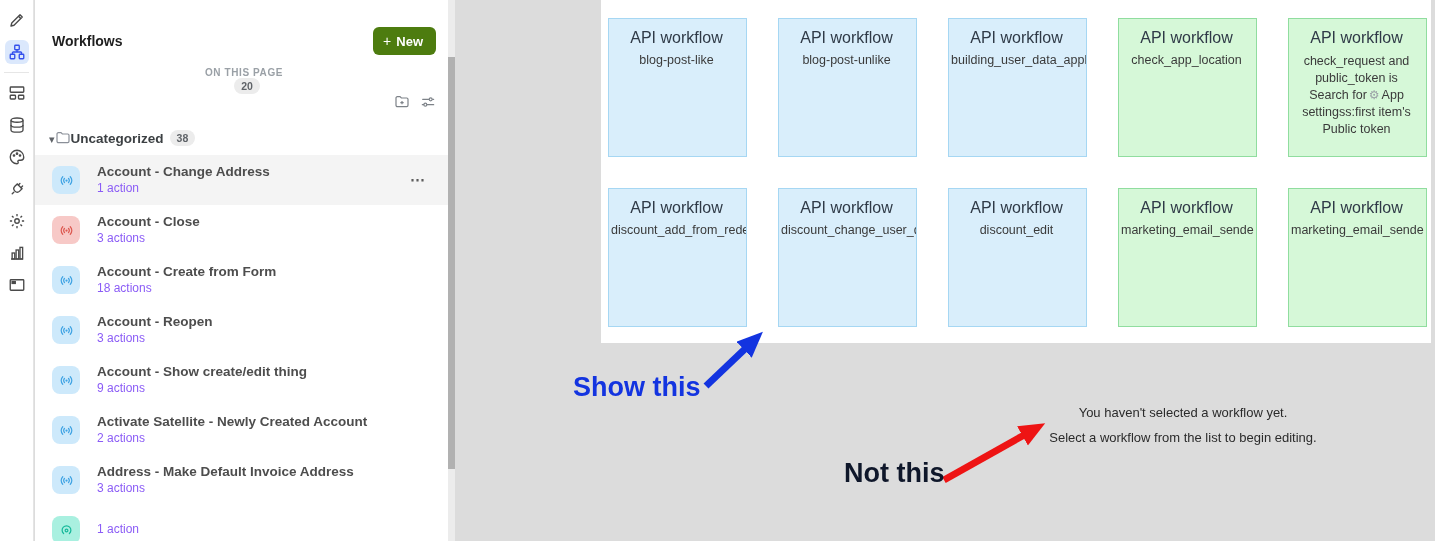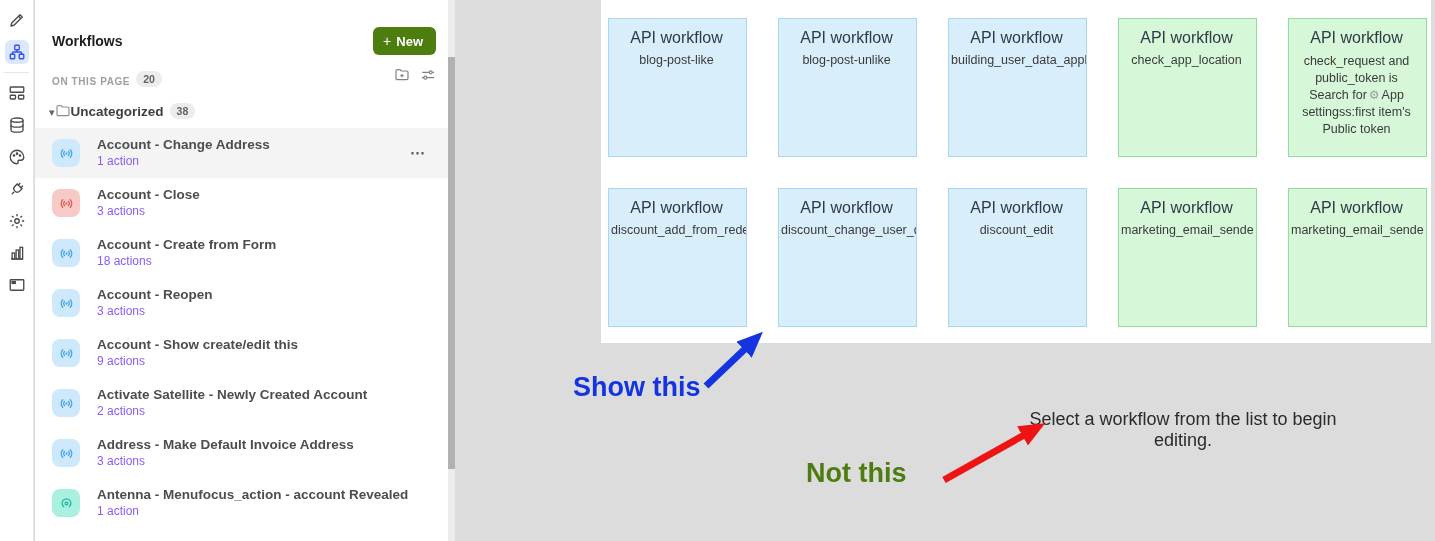--- a/index.html
+++ b/index.html
@@ -12,21 +12,21 @@
   .rail-item svg { width:18px; height:18px; }
   .rail-item.active { background:#dbe8fc; color:#3450ec; }
   .rail-divider { height:1px; background:#e6e6e6; margin:6px 4px; }
 
   
   .panel { position:absolute; left:35px; top:0; width:413px; height:541px; background:#fff; z-index:2; }
   .panel-header { display:flex; align-items:center; justify-content:space-between; padding:7px 12px 4px 17px;margin-top:20px; }
   .panel-title { font-size:14px; font-weight:700; color:#1f1f1f; }
   .new-btn { background:#4d7c0f; color:#fff; border:none; border-radius:6px; font-size:13px; font-weight:700; padding:6px 13px 6px 10px; cursor:pointer; display:flex; align-items:center; gap:5px; font-family:"Liberation Sans",sans-serif; }
   .new-btn .plus::before { content:"+"; font-size:14px; font-weight:400; }
-  .subheader { display:flex; align-items:flex-end; padding:8px 12px 6px 17px; }
+  .subheader { display:flex; align-items:center; padding:8px 12px 6px 17px;flex-direction:column; }
   .onpage-label { font-size:10px; font-weight:700; letter-spacing:.6px; color:#9aa0a6; }
   .badge { background:#ececec; color:#5f6368; font-size:10.5px; font-weight:700; border-radius:999px; padding:2px 7px; margin-left:6px; }
   .subheader-icons { margin-left:auto; display:flex; gap:10px; color:#7d8288; }
   .subheader-icons svg { width:16px; height:16px; }
   .folder-row { display:flex; align-items:center; padding:9px 12px 8px 14px; }
   .caret::before { content:"▾"; color:#5f6368; font-size:11px; }
   .folder-row svg { width:16px; height:16px; color:#8a8f98; }
   .folder-name { font-size:13.5px; font-weight:700; color:#3c4043; }
 
   .wf-row { display:flex; align-items:center; height:50px; padding:0 22px 0 17px; position:relative; cursor:pointer; }
@@ -55,26 +55,26 @@
   .card-sub { font-size:12.5px; color:#3a3a3a; white-space:nowrap; }
   .card-sub.wrap { white-space:normal; line-height:1.35; padding:0 4px; }
   .gear-inline::before { content:"⚙"; color:#9aa0a6; font-size:12px; padding:0 2px; }
 
   .r1 { top:18px; } .r2 { top:188px; }
   .c1 { left:7px; } .c2 { left:177px; } .c3 { left:347px; } .c4 { left:517px; } .c5 { left:687px; }
 
   
   .empty-state { position:absolute; left:1013px; top:405px; width:340px; text-align:center; z-index:1; }
   .empty-line1 { font-size:13px; color:#2b2b2b; }
-  .empty-line2 { font-size:18px; color:#2b2b2b; margin-top:4px; }
+  .empty-line2 { font-size:13px; color:#2b2b2b; margin-top:10px; }
 
   
   .ann { position:absolute; font-size:27px; font-weight:600; z-index:6; }
   .ann-show { left:573px; top:372px; color:#1334e0; }
-  .ann-not  { left:806px; top:458px; color:#4d7c0f; }
+  .ann-not  { left:844px; top:458px; color:#0f172a; }
   .arrows { position:absolute; left:0; top:0; width:1435px; height:541px; pointer-events:none; z-index:5; }
 </style>
 </head>
 <body>
 
 <div class="rail">
   <div class="rail-item">
     <svg viewBox="0 0 24 24" fill="none" stroke="currentColor" stroke-width="1.8" stroke-linejoin="round">
         <path d="M4 20l1-4L16 5l3 3L8 19l-4 1z"></path>
         <path d="M14 7l3 3"></path>
@@ -236,21 +236,21 @@
   </div>
 
   <div class="wf-row">
     <span class="wf-icon tint-blue">
         <svg viewBox="0 0 24 24">
           <circle cx="12" cy="12" r="1.8" fill="currentColor"></circle>
           <path d="M8.8 15.2a4.5 4.5 0 0 1 0-6.4M15.2 8.8a4.5 4.5 0 0 1 0 6.4M6 18a8.5 8.5 0 0 1 0-12M18 6a8.5 8.5 0 0 1 0 12" fill="none" stroke="currentColor" stroke-width="2" stroke-linecap="round"></path>
         </svg>
       </span>
     <span class="wf-text">
-        <div class="wf-name">Account - Show create/edit this</div>
+        <div class="wf-name">Account - Show create/edit thing</div>
         <div class="wf-meta">9 actions</div>
       </span>
   </div>
 
   <div class="wf-row">
     <span class="wf-icon tint-blue">
         <svg viewBox="0 0 24 24">
           <circle cx="12" cy="12" r="1.8" fill="currentColor"></circle>
           <path d="M8.8 15.2a4.5 4.5 0 0 1 0-6.4M15.2 8.8a4.5 4.5 0 0 1 0 6.4M6 18a8.5 8.5 0 0 1 0-12M18 6a8.5 8.5 0 0 1 0 12" fill="none" stroke="currentColor" stroke-width="2" stroke-linecap="round"></path>
         </svg>
@@ -275,21 +275,20 @@
   </div>
 
   <div class="wf-row">
     <span class="wf-icon tint-teal">
         <svg viewBox="0 0 24 24" fill="none" stroke="currentColor" stroke-width="2" stroke-linecap="round">
           <circle cx="12" cy="12" r="2.2"></circle>
           <path d="M16.6 16.8a7 7 0 1 0-9.2 0"></path>
         </svg>
       </span>
     <span class="wf-text">
-        <div class="wf-name">Antenna - Menufocus_action - account Revealed</div>
         <div class="wf-meta">1 action</div>
       </span>
   </div>
 </div>
 
 <div class="scroll-track">
   <div class="scroll-thumb"></div>
 </div>
 
 <div class="canvas">
@@ -330,20 +329,21 @@
     <div class="card-title">API workflow</div>
     <div class="card-sub">marketing_email_sende</div>
   </div>
   <div class="card green r2 c5">
     <div class="card-title">API workflow</div>
     <div class="card-sub">marketing_email_sende</div>
   </div>
 </div>
 
 <div class="empty-state">
+  <div class="empty-line1">You haven't selected a workflow yet.</div>
   <div class="empty-line2">Select a workflow from the list to begin editing.</div>
 </div>
 
 <div class="ann ann-show">Show this</div>
 <div class="ann ann-not">Not this</div>
 
 <svg class="arrows">
   <defs>
     <marker id="head-blue" markerUnits="userSpaceOnUse" markerWidth="28" markerHeight="24" refX="4" refY="11" orient="auto">
       <path d="M0,0 L26,11 L0,22 Z" fill="#1334e0"></path>

